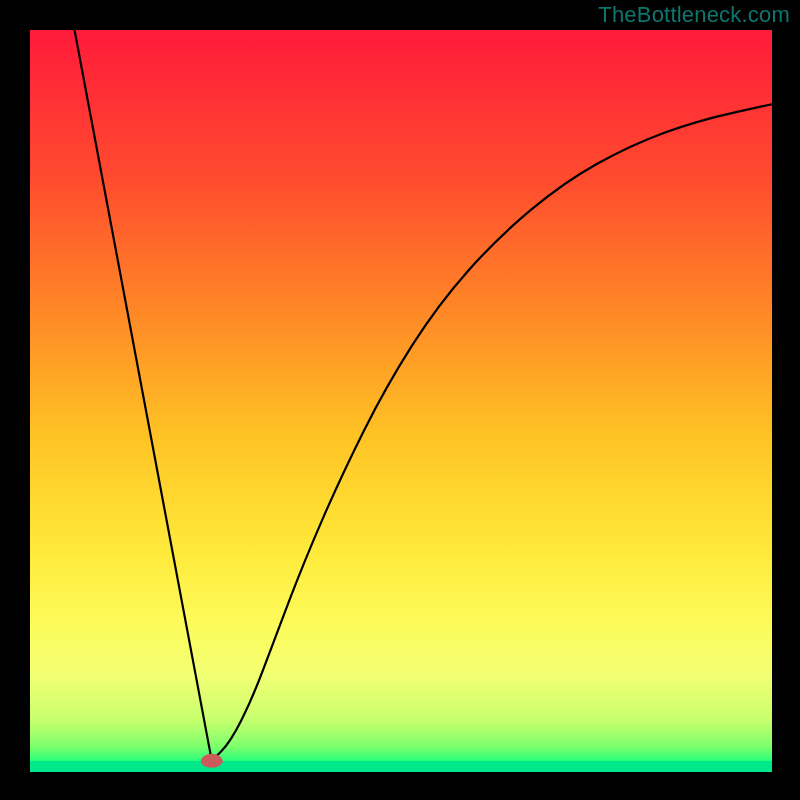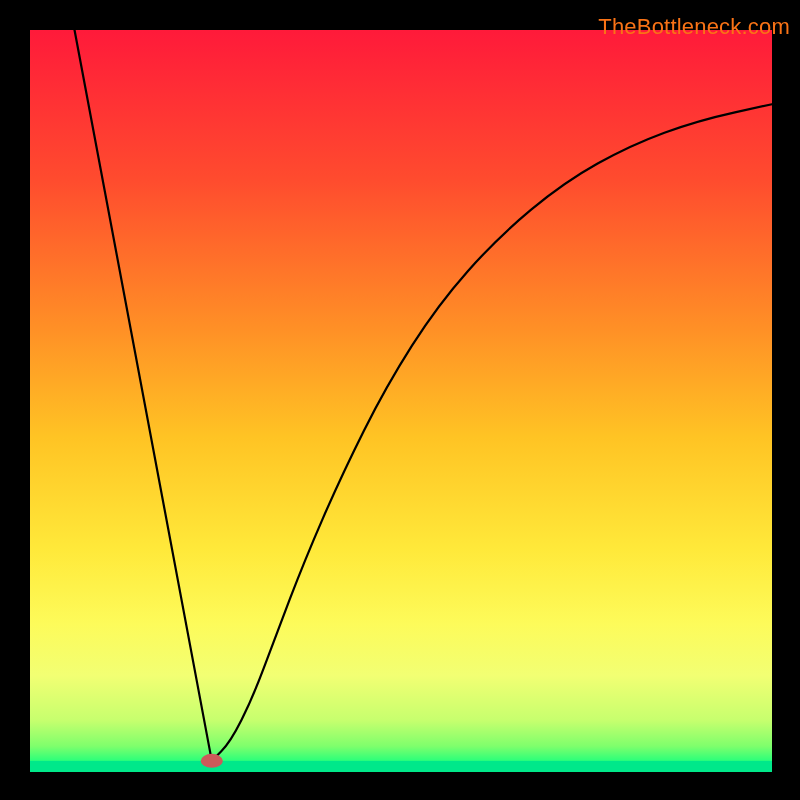--- a/index.html
+++ b/index.html
@@ -14,23 +14,23 @@
   .frame {
     position: absolute;
     left: 0;
     top: 0;
     width: 800px;
     height: 800px;
     background: #000;
   }
   .watermark {
     position: absolute;
-    top: 14px;
+    top: 2px;
     right: 10px;
-    color: #f97316;
+    color: #0f766e;
     font-size: 22px;
     font-weight: 500;
     font-family: Arial, sans-serif;
     letter-spacing: 0.2px;
   }
   svg {
     position: absolute;
     left: 0;
     top: 0;
   }

